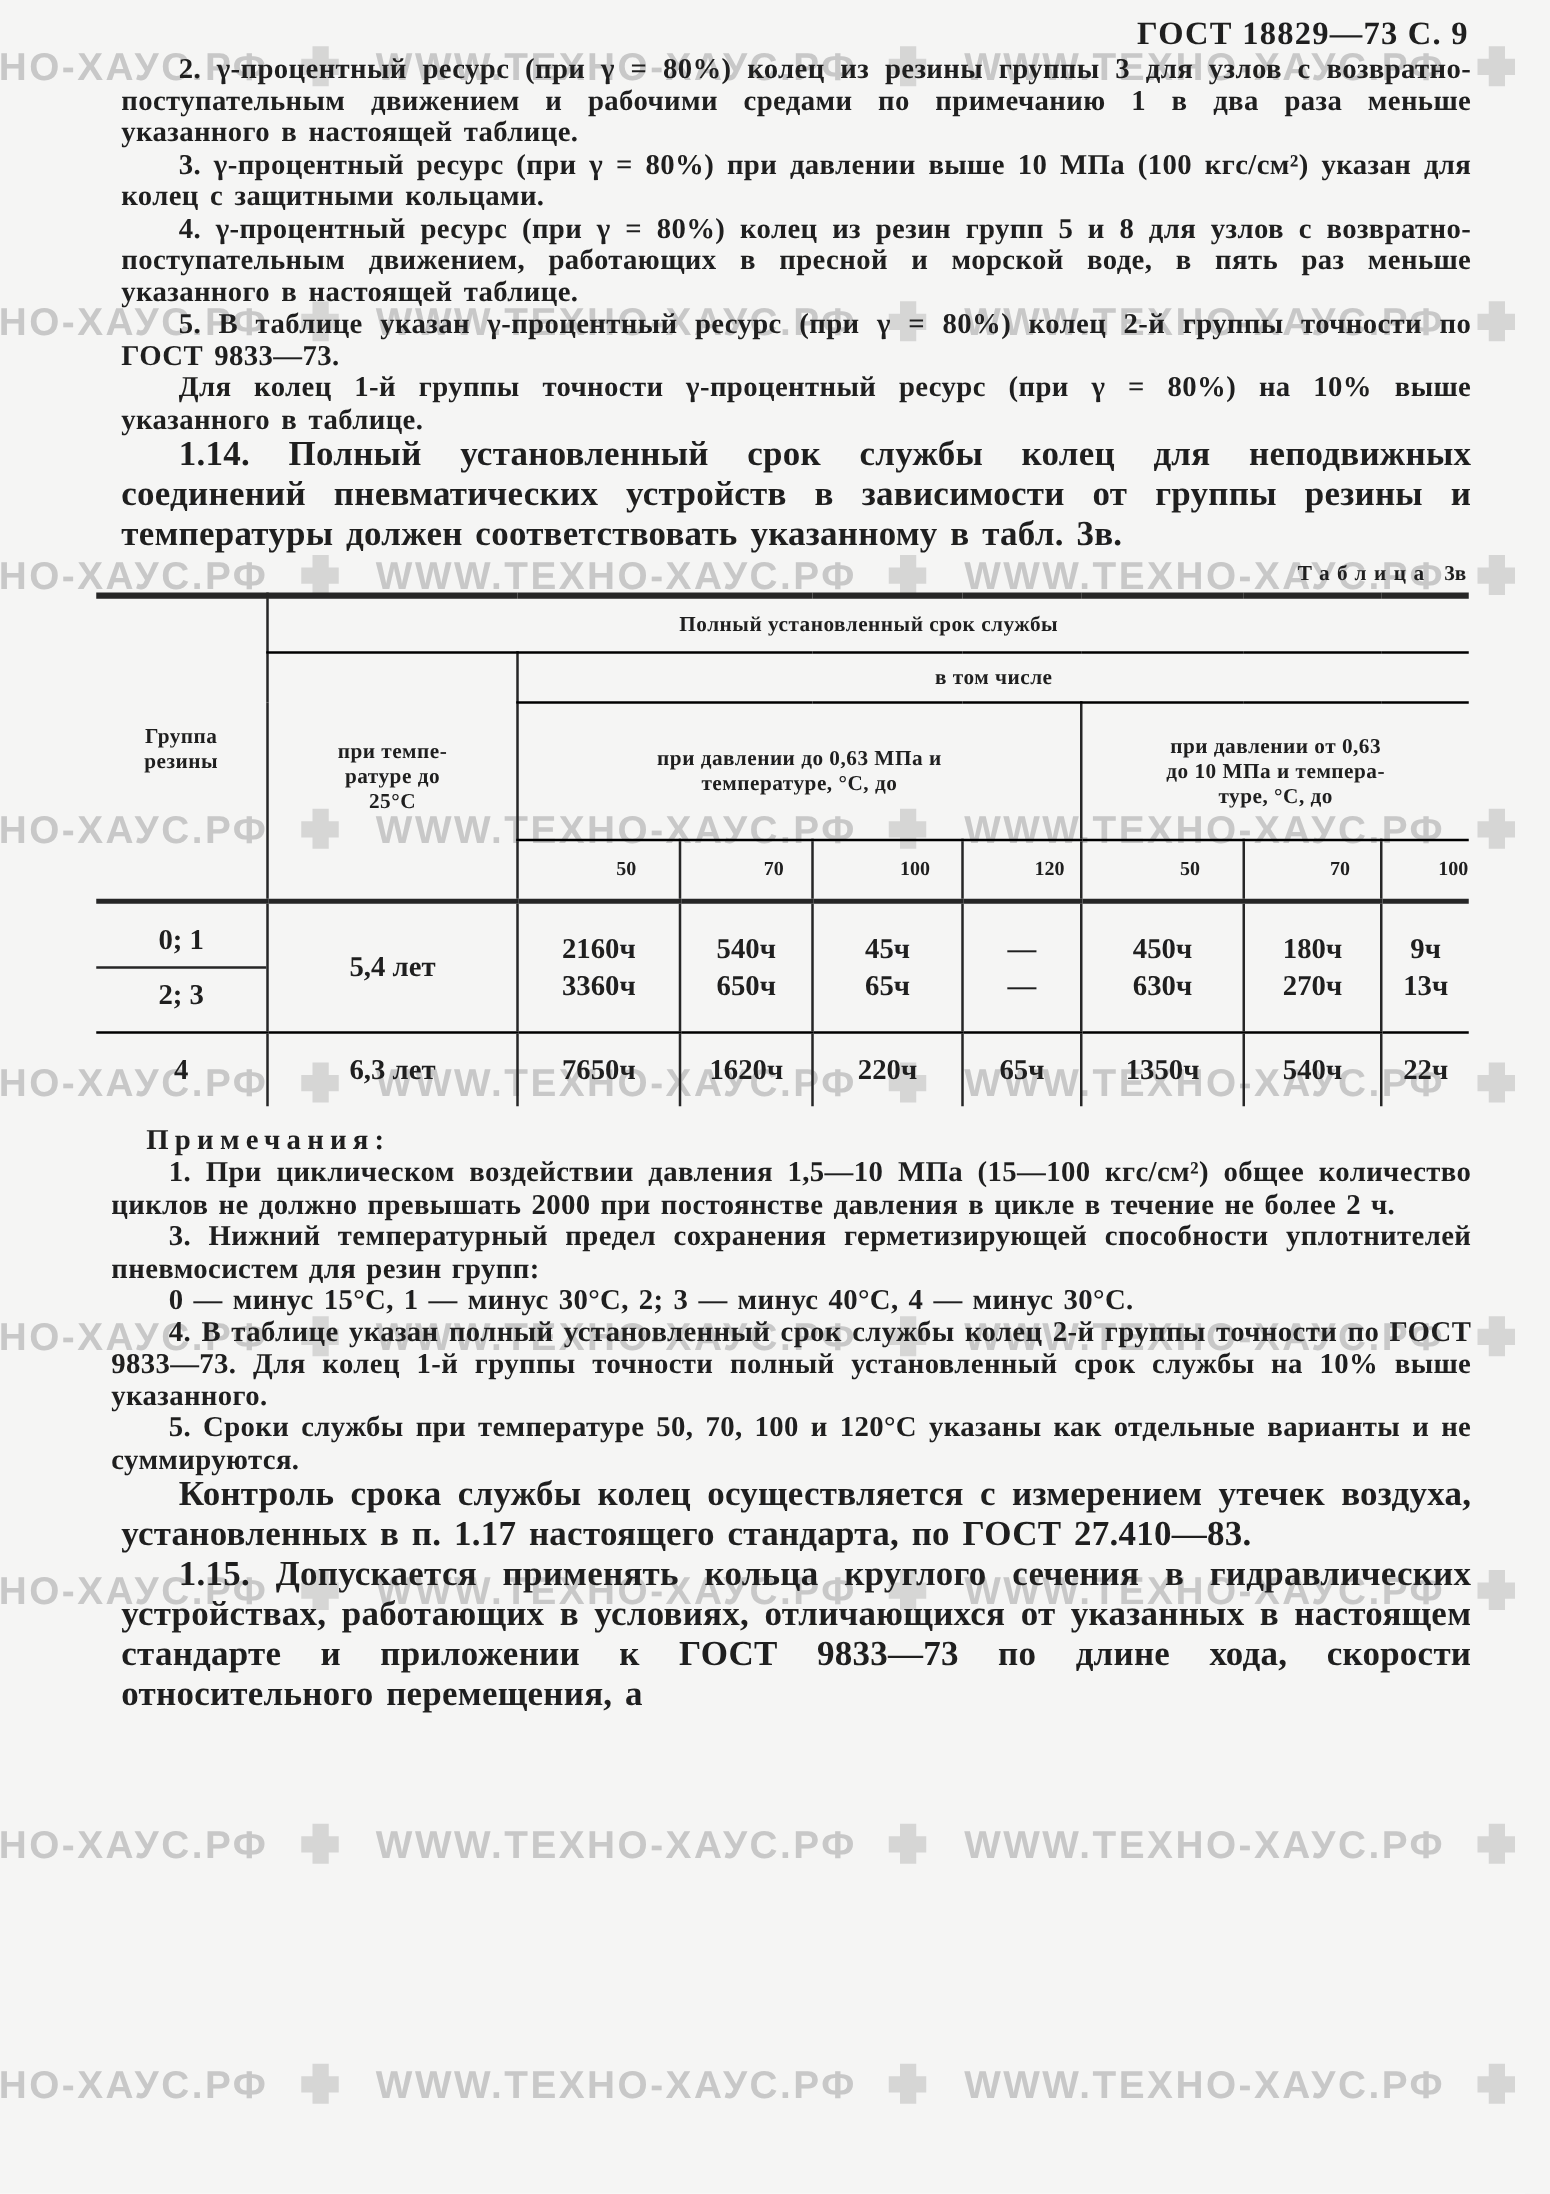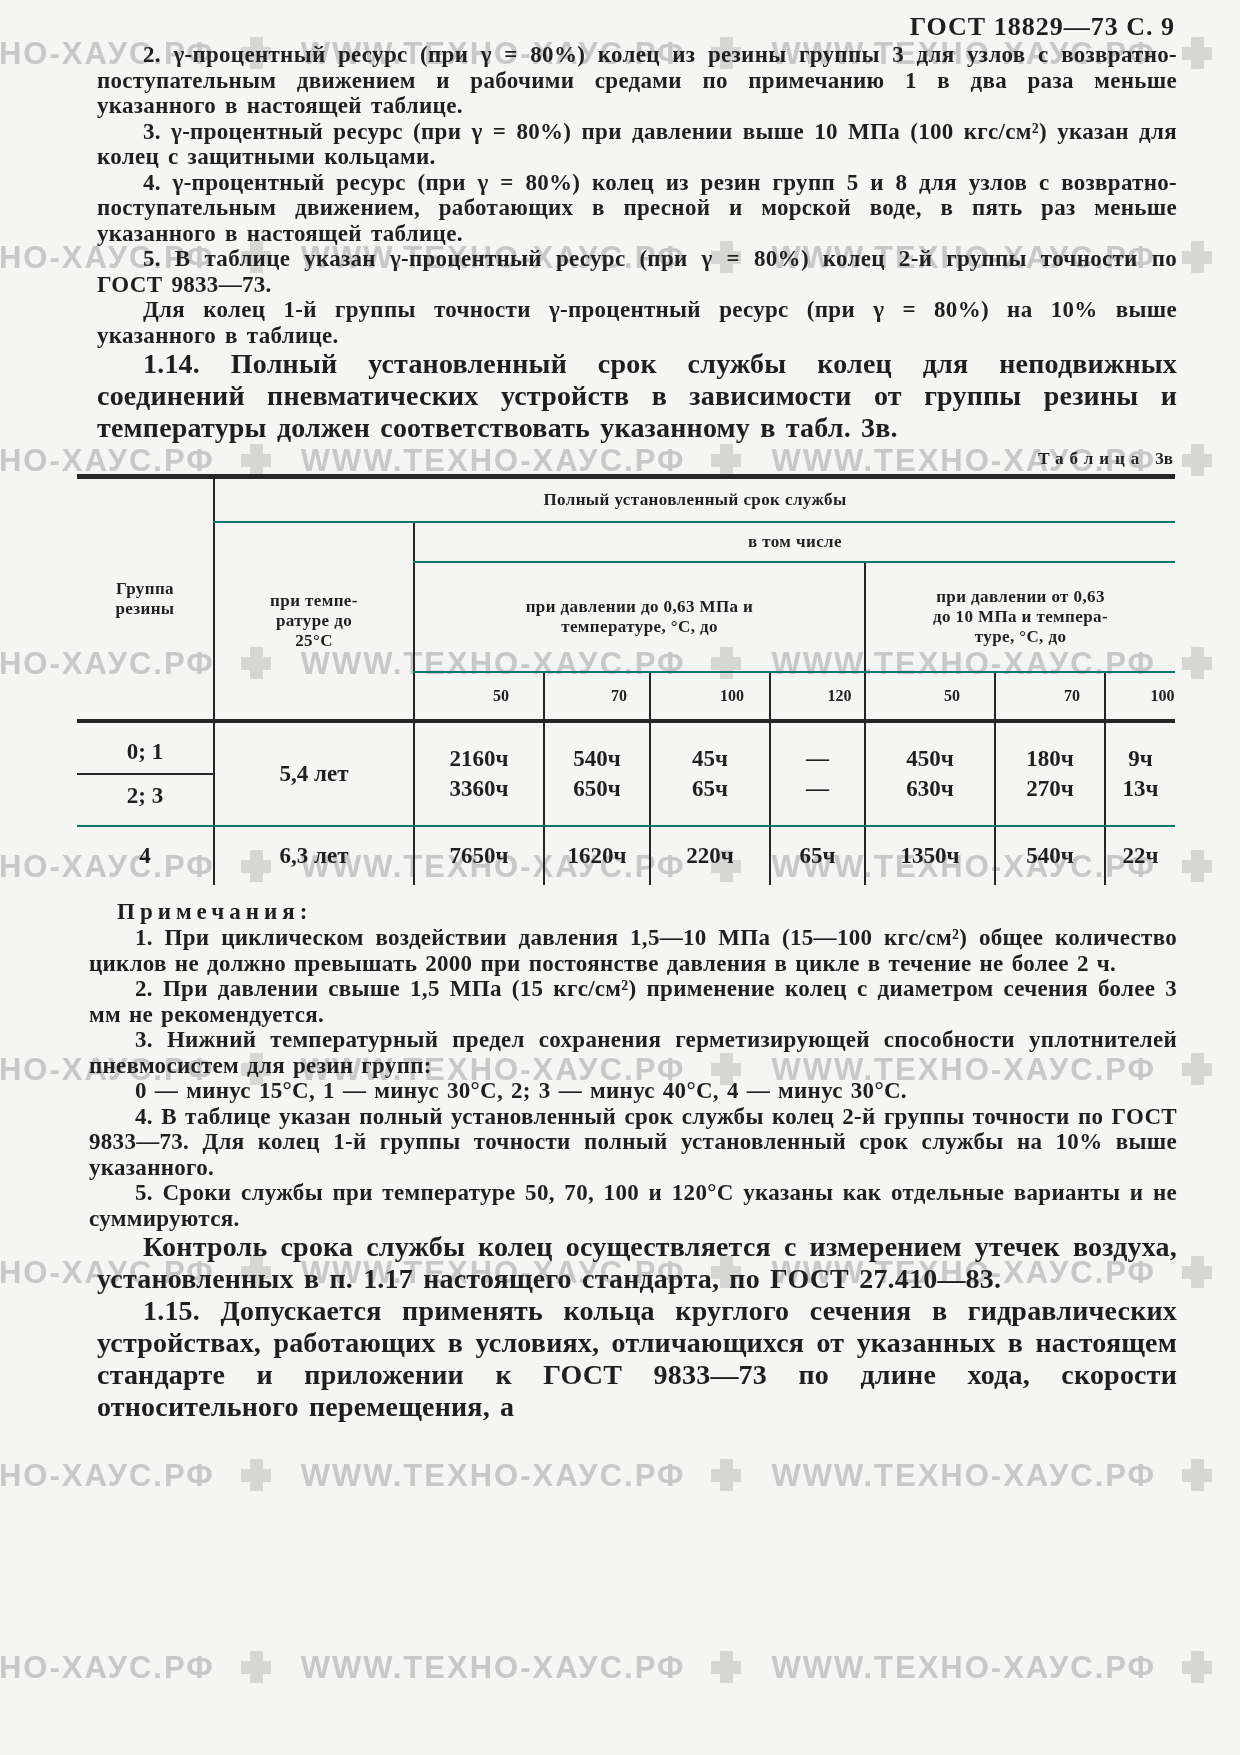--- a/index.html
+++ b/index.html
@@ -37,21 +37,21 @@
   .tcap .sp { letter-spacing:6px; margin-right:10px; }
   table.t3v {
     border-collapse:collapse; table-layout:fixed; width:1098px;
     margin-top:5px; border-top:5px solid #262626;
   }
   .t3v td { padding:0; text-align:center; vertical-align:middle; font-weight:700; }
   .t3v td.h { font-size:17px; line-height:20px; letter-spacing:0.4px; }
   .t3v td.num { font-size:16px; height:46px;padding-left:44px; }
   .t3v td.val { font-size:23px; }
   .t3v .bl { border-left:2px solid #262626; }
-  .t3v .bb { border-bottom:2px solid #0f766e; }
+  .t3v .bb { border-bottom:2px solid #000000; }
   .t3v .bbk { border-bottom:4px solid #262626; }
   .t3v tr.rA td { height:42px; }
   .t3v tr.rB td { height:38px; }
   .t3v tr.rC td { height:108px; }
   .t3v .subtl { letter-spacing:2.5px; }
   .t3v .pair div { line-height:30px; }
   .t3v tr.d1 td { height:102px; }
   .t3v tr.d2 td { height:58px; }
   .grp-top { padding:12px 0 8px; border-bottom:2px solid #262626; }
   .grp-bot { padding:8px 0 12px; }
@@ -186,21 +186,20 @@
         <td class="val bl">1350ч</td>
         <td class="val bl">540ч</td>
         <td class="val bl">22ч</td>
       </tr>
     </tbody>
       </table>
 
     <div class="notes">
       <div class="notes-heading">Примечания:</div>
       <p class="para t1 mt4">1. При циклическом воздействии давления 1,5—10 МПа (15—100 кгс/см²) общее количество циклов не должно превышать 2000 при постоянстве давления в цикле в течение не более 2 ч.</p>
-      <p class="para t1 mt2">2. При давлении свыше 1,5 МПа (15 кгс/см²) применение колец с диаметром сечения более 3 мм не рекомендуется.</p>
       <p class="para t1 mt2">3. Нижний температурный предел сохранения герметизирующей способности уплотнителей пневмосистем для резин групп:</p>
       <p class="para t1 mt2 plain">0 — минус 15°С, 1 — минус 30°С, 2; 3 — минус 40°С, 4 — минус 30°С.</p>
       <p class="para t1 mt2">4. В таблице указан полный установленный срок службы колец 2-й группы точности по ГОСТ 9833—73. Для колец 1-й группы точности полный установленный срок службы на 10% выше указанного.</p>
       <p class="para t1 mt2">5. Сроки службы при температуре 50, 70, 100 и 120°С указаны как отдельные варианты и не суммируются.</p>
     </div>
 
     <p class="para t2 mt4">Контроль срока службы колец осуществляется с измерением утечек воздуха, установленных в п. 1.17 настоящего стандарта, по ГОСТ 27.410—83.</p>
     <p class="para t2 mt4">1.15. Допускается применять кольца круглого сечения в гидравлических устройствах, работающих в условиях, отличающихся от указанных в настоящем стандарте и приложении к ГОСТ 9833—73 по длине хода, скорости относительного перемещения, а</p>
 
   </div>

